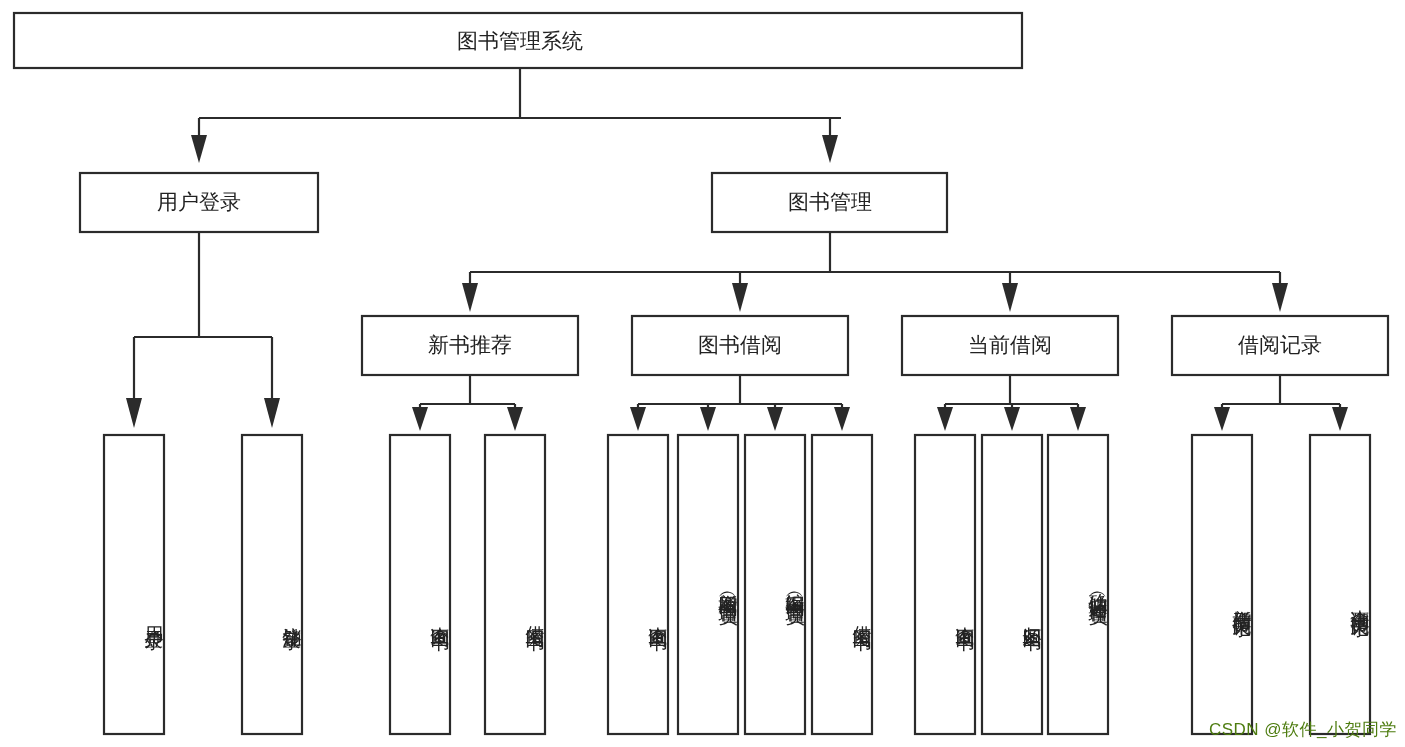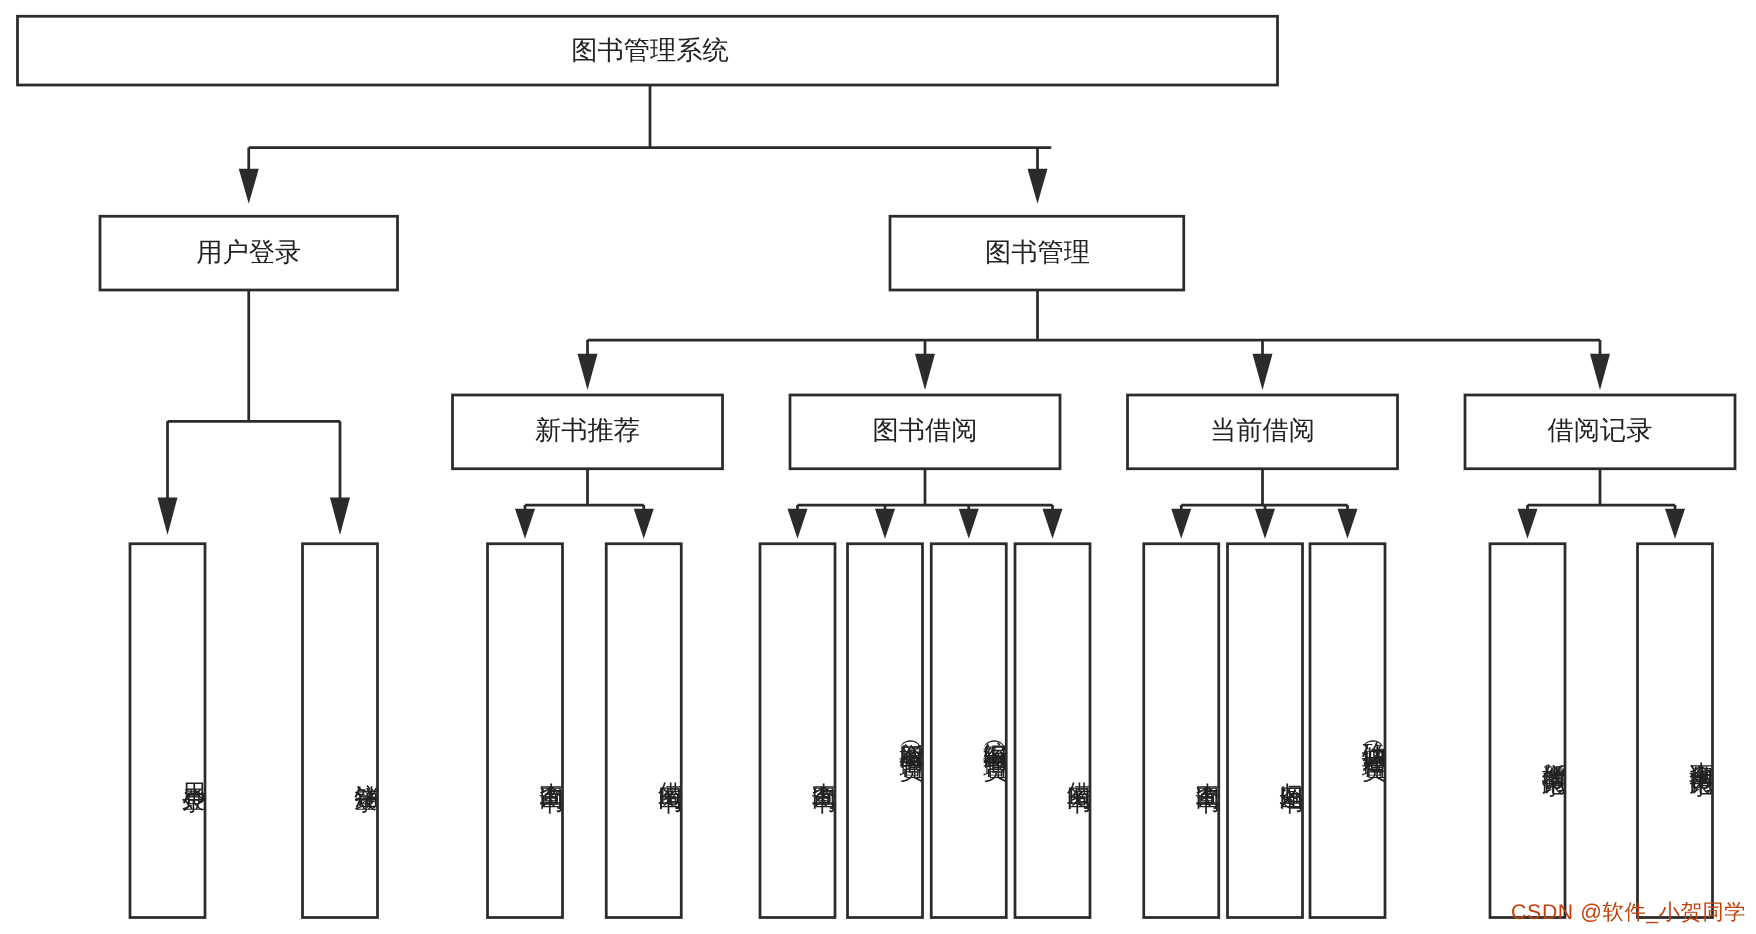--- a/index.html
+++ b/index.html
@@ -63,21 +63,21 @@
     justify-content: center;
     white-space: nowrap;
     pointer-events: none;
   }
   .watermark {
     position: absolute;
     right: 8px;
     bottom: 6px;
     font-family: "Liberation Sans", "DejaVu Sans", sans-serif;
     font-size: 17px;
-    color: #c2410c;
+    color: #4d7c0f;
     letter-spacing: 0.5px;
     white-space: nowrap;
   }
 </style>
 </head>
 <body>
 
 <div id="diagram-root">
 
   <svg id="flow-svg" viewBox="0 0 1405 747">

